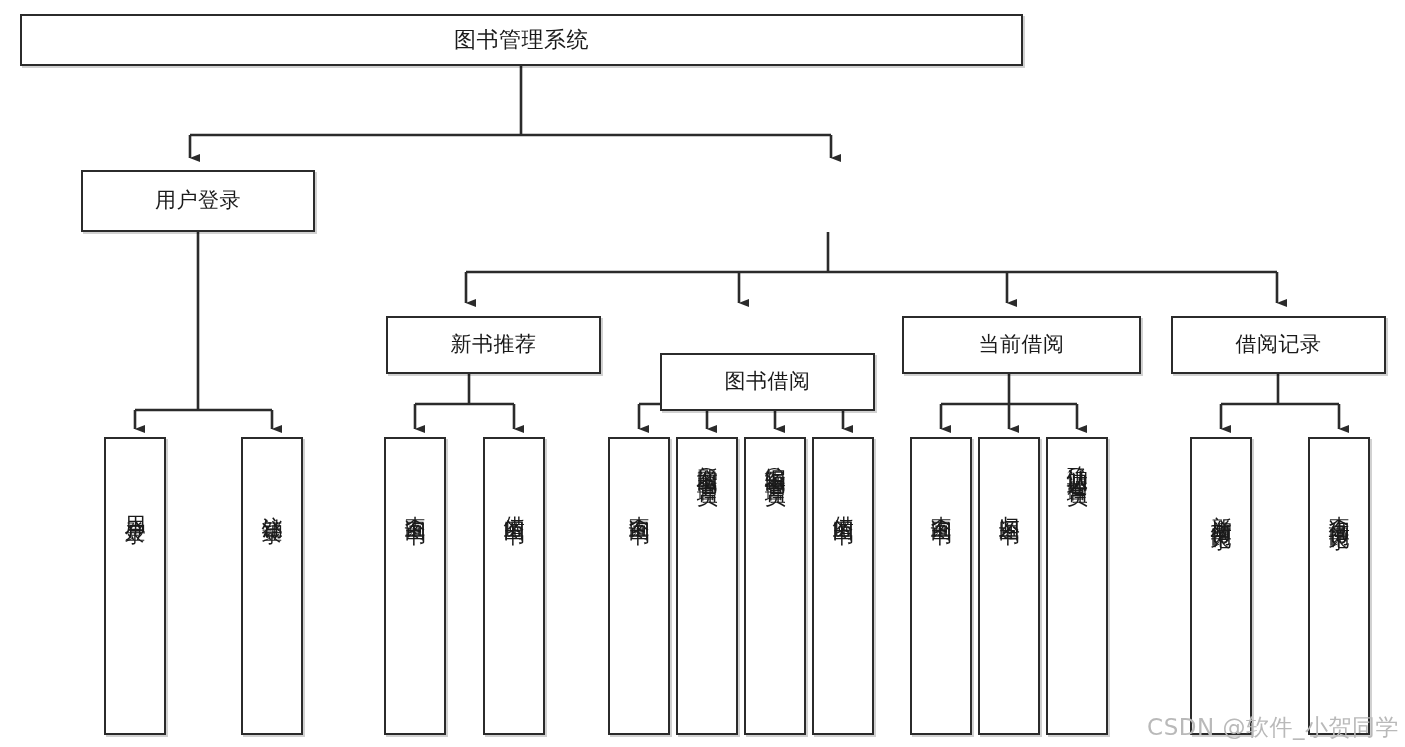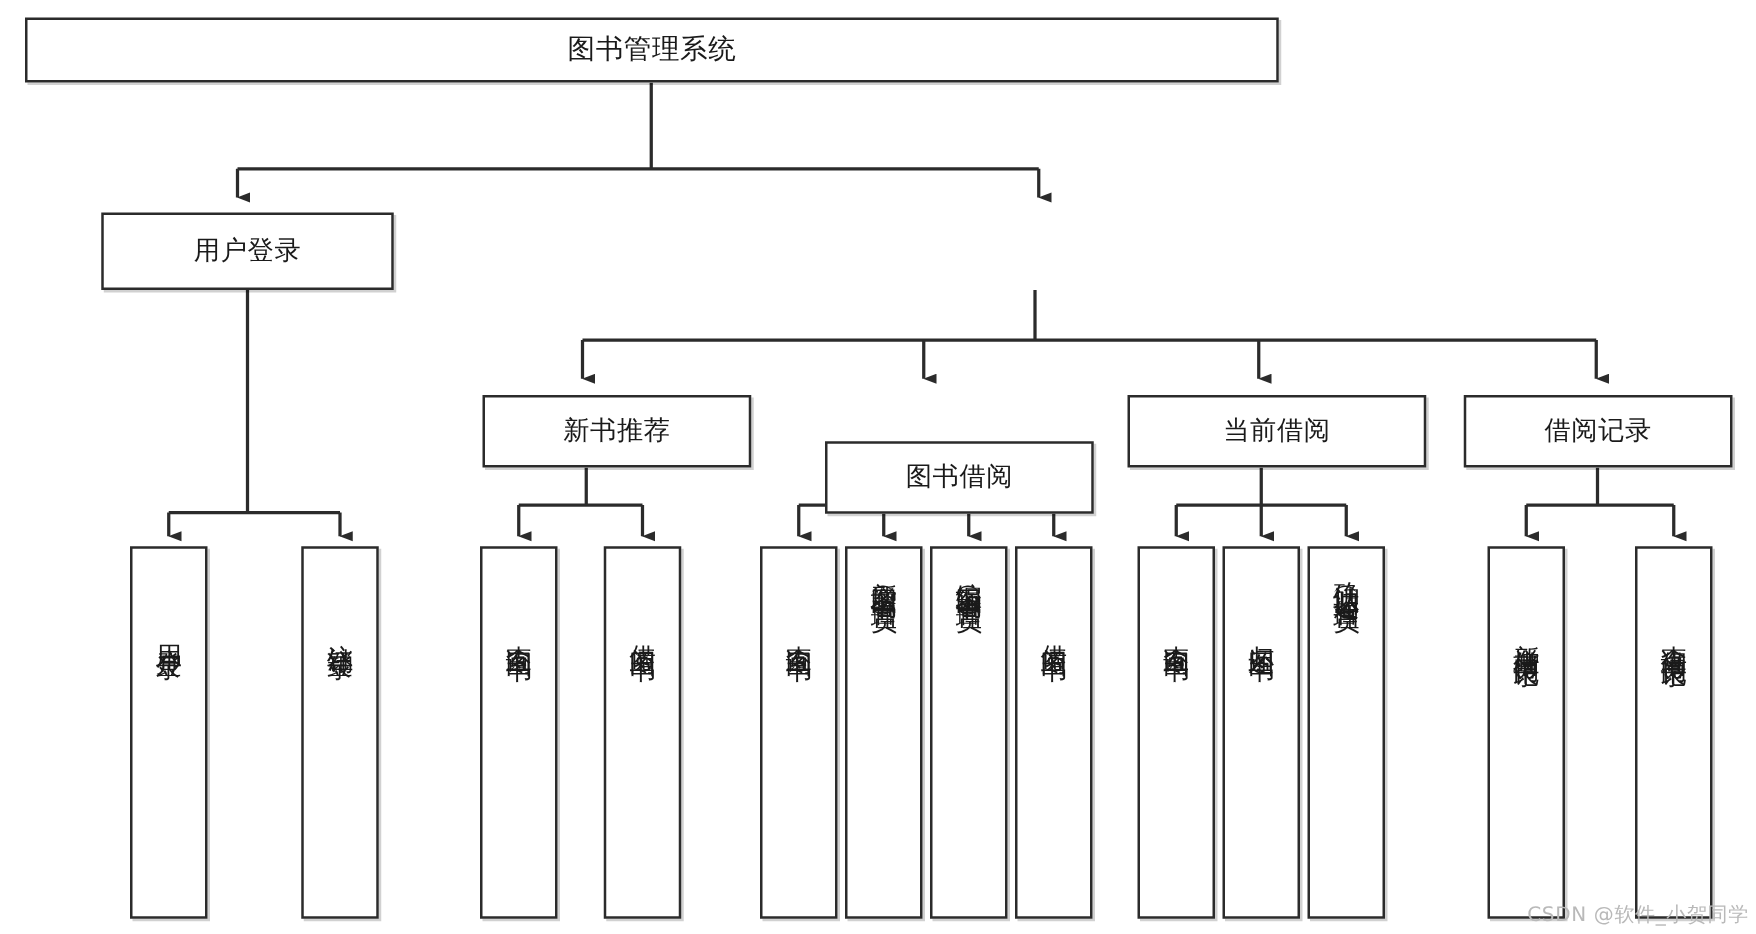--- a/index.html
+++ b/index.html
@@ -60,21 +60,21 @@
     line-height: 1.35;
     letter-spacing: 3px;
     margin: 0 auto;
   }
   .node.vert.mid .label { margin-top: 60px; }
   .node.vert.top .label { margin-top: 10px; }
   .watermark {
     position: absolute;
     right: 6px;
     bottom: 4px;
-    font-size: 16px;
+    font-size: 23px;
     color: #b9b9b9;
     white-space: nowrap;
     letter-spacing: 0.5px;
   }
 </style>
 </head>
 <body>
 
 <div id="canvas">
 

